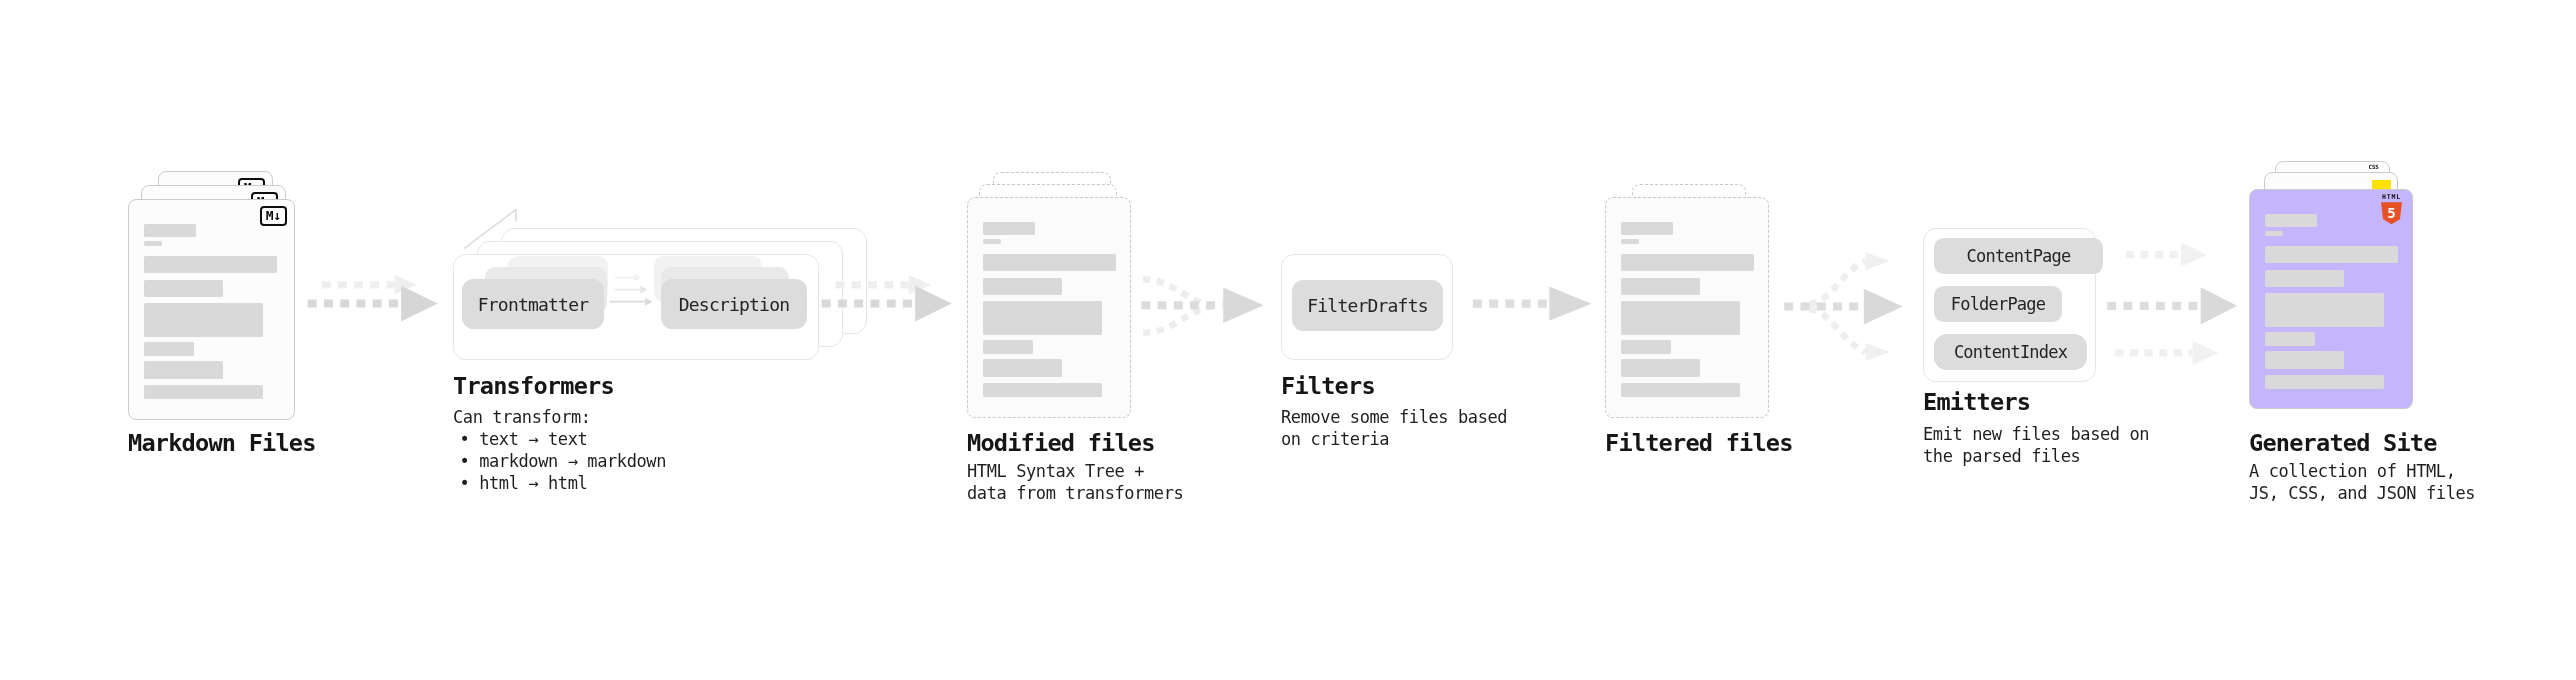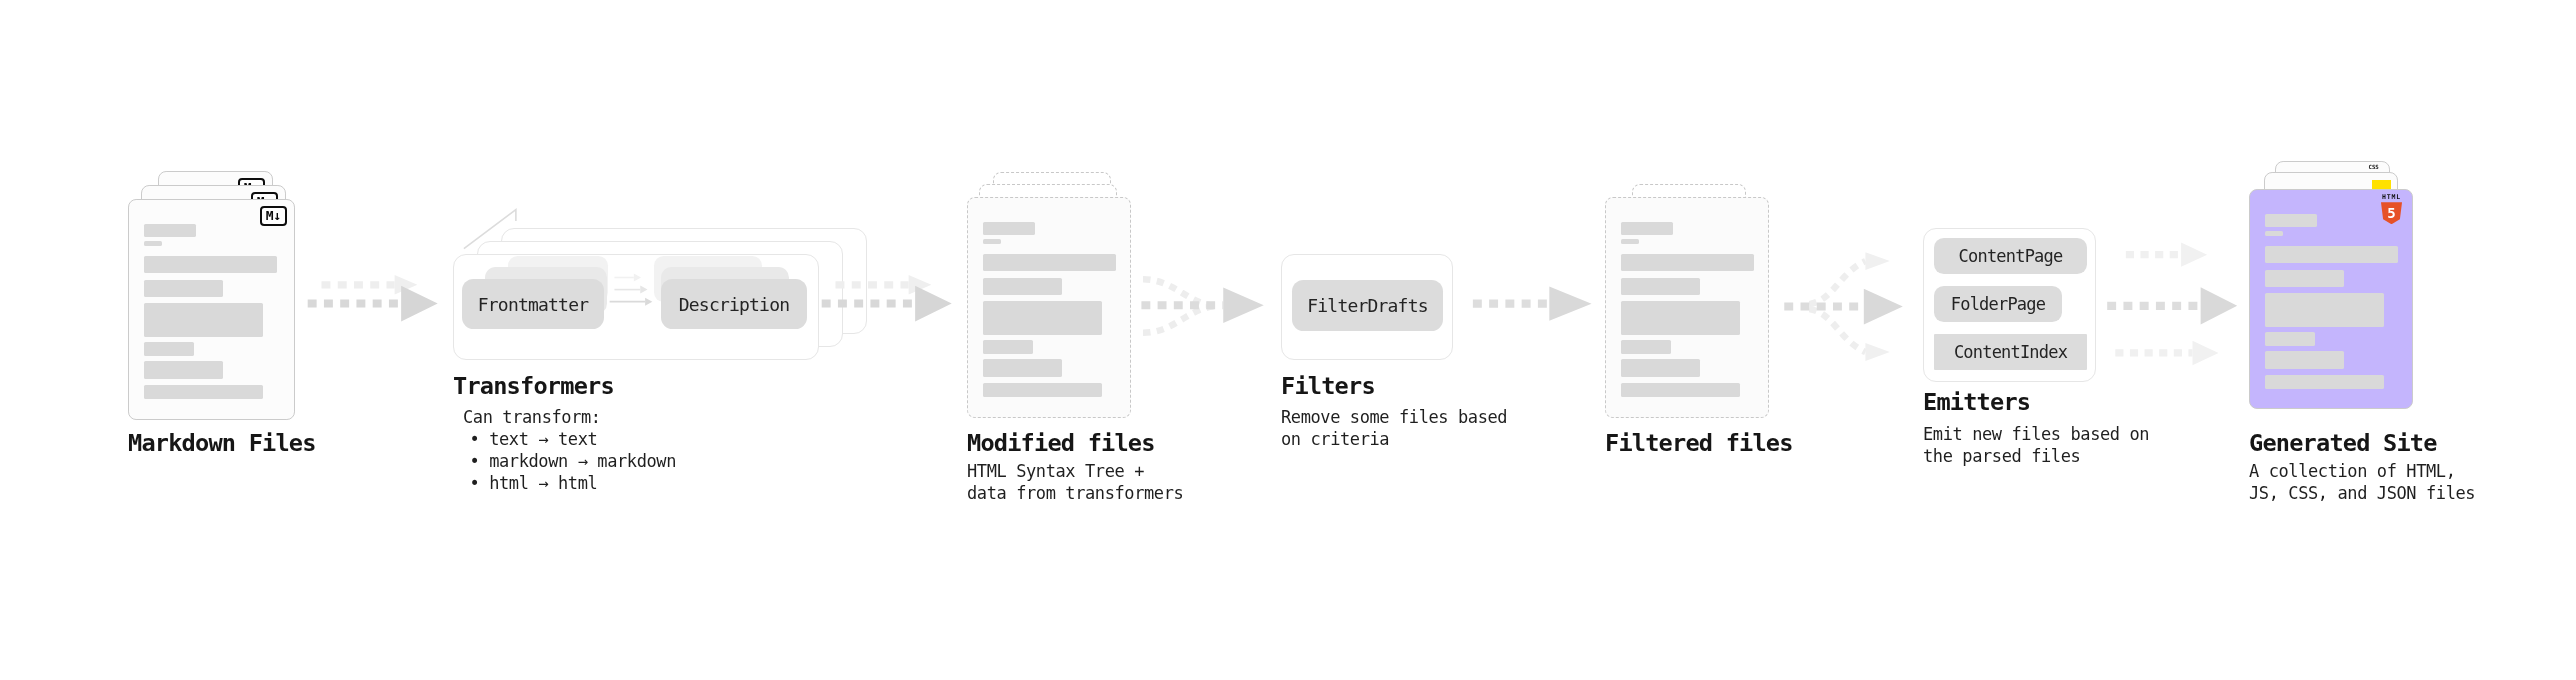--- a/index.html
+++ b/index.html
@@ -101,21 +101,21 @@
     <path d="M40,18 L49,23 L40,28 Z" fill="#e6e6e6"></path>
     <line x1="2" y1="38" x2="46" y2="38" stroke="#dadada" stroke-width="2"></line>
     <path d="M46,33 L55,38 L46,43 Z" fill="#dadada"></path>
   </svg>
 
   <div class="ghost2" style="left:654px;top:256px;width:108px;height:46px;"></div>
   <div class="ghost1" style="left:661px;top:267px;width:128px;height:47px;"></div>
   <div class="node-btn" style="left:661px;top:279px;width:146px;height:50px;">Description</div>
 
   <div class="title" style="left:453px;top:372px;">Transformers</div>
-  <div class="desc" style="left:453px;top:406px;margin-left:10px;">
+  <div class="desc" style="left:453px;top:406px;">
     <div>Can transform:</div>
     <div class="indent">• text → text</div>
     <div class="indent">• markdown → markdown</div>
     <div class="indent">• html → html</div>
   </div>
 
   <svg style="left:819px;top:271px;" width="137" height="65" viewBox="0 0 168 80">
     <line x1="20" y1="17" x2="110" y2="17" stroke="#eeeeee" stroke-width="9" stroke-dasharray="11 9"></line>
     <path d="M110,5 L138,17 L110,29 Z" fill="#efefef"></path>
     <line x1="3" y1="40" x2="118" y2="40" stroke="#d8d8d8" stroke-width="10" stroke-dasharray="11 9"></line>
@@ -180,23 +180,23 @@
   <svg style="left:1781px;top:240px;" width="134" height="138" viewBox="0 0 165 170">
     <path d="M35,79 C65,74 72,40 104,26" fill="none" stroke="#eeeeee" stroke-width="8" stroke-dasharray="9 8"></path>
     <path d="M104,15 L134,26 L104,37 Z" fill="#f0f0f0"></path>
     <path d="M35,85 C65,90 72,124 104,138" fill="none" stroke="#eeeeee" stroke-width="8" stroke-dasharray="9 8"></path>
     <path d="M104,127 L134,138 L104,149 Z" fill="#f0f0f0"></path>
     <line x1="4" y1="82" x2="102" y2="82" stroke="#dcdcdc" stroke-width="10" stroke-dasharray="11 9"></line>
     <path d="M102,60 L150,82 L102,104 Z" fill="#d9d9d9"></path>
   </svg>
 
   <div class="tbox" style="left:1923px;top:228px;width:173px;height:154px;"></div>
-  <div class="node-btn" style="left:1934px;top:238px;width:153px;height:36px;border-radius:9.8px;font-size:17px;">ContentPage</div>
+  <div class="node-btn" style="left:1934px;top:238px;width:169px;height:36px;border-radius:9.8px;font-size:17px;">ContentPage</div>
   <div class="node-btn" style="left:1934px;top:286px;width:128px;height:36px;border-radius:9.8px;font-size:17px;">FolderPage</div>
-  <div class="node-btn" style="left:1934px;top:334px;width:153px;height:36px;border-radius:1px;font-size:17px;">ContentIndex</div>
+  <div class="node-btn" style="left:1934px;top:334px;width:153px;height:36px;border-radius:13px;font-size:17px;">ContentIndex</div>
   <div class="title" style="left:1923px;top:388px;">Emitters</div>
   <div class="desc" style="left:1923px;top:423px;">
     <div>Emit new files based on</div>
     <div>the parsed files</div>
   </div>
 
   <svg style="left:2103px;top:240px;" width="140" height="130" viewBox="0 0 172 160">
     <line x1="28" y1="18" x2="96" y2="18" stroke="#f0f0f0" stroke-width="9" stroke-dasharray="10 8"></line>
     <path d="M96,3 L128,18 L96,33 Z" fill="#f1f1f1"></path>
     <line x1="5" y1="81" x2="120" y2="81" stroke="#dddddd" stroke-width="10" stroke-dasharray="11 9"></line>

